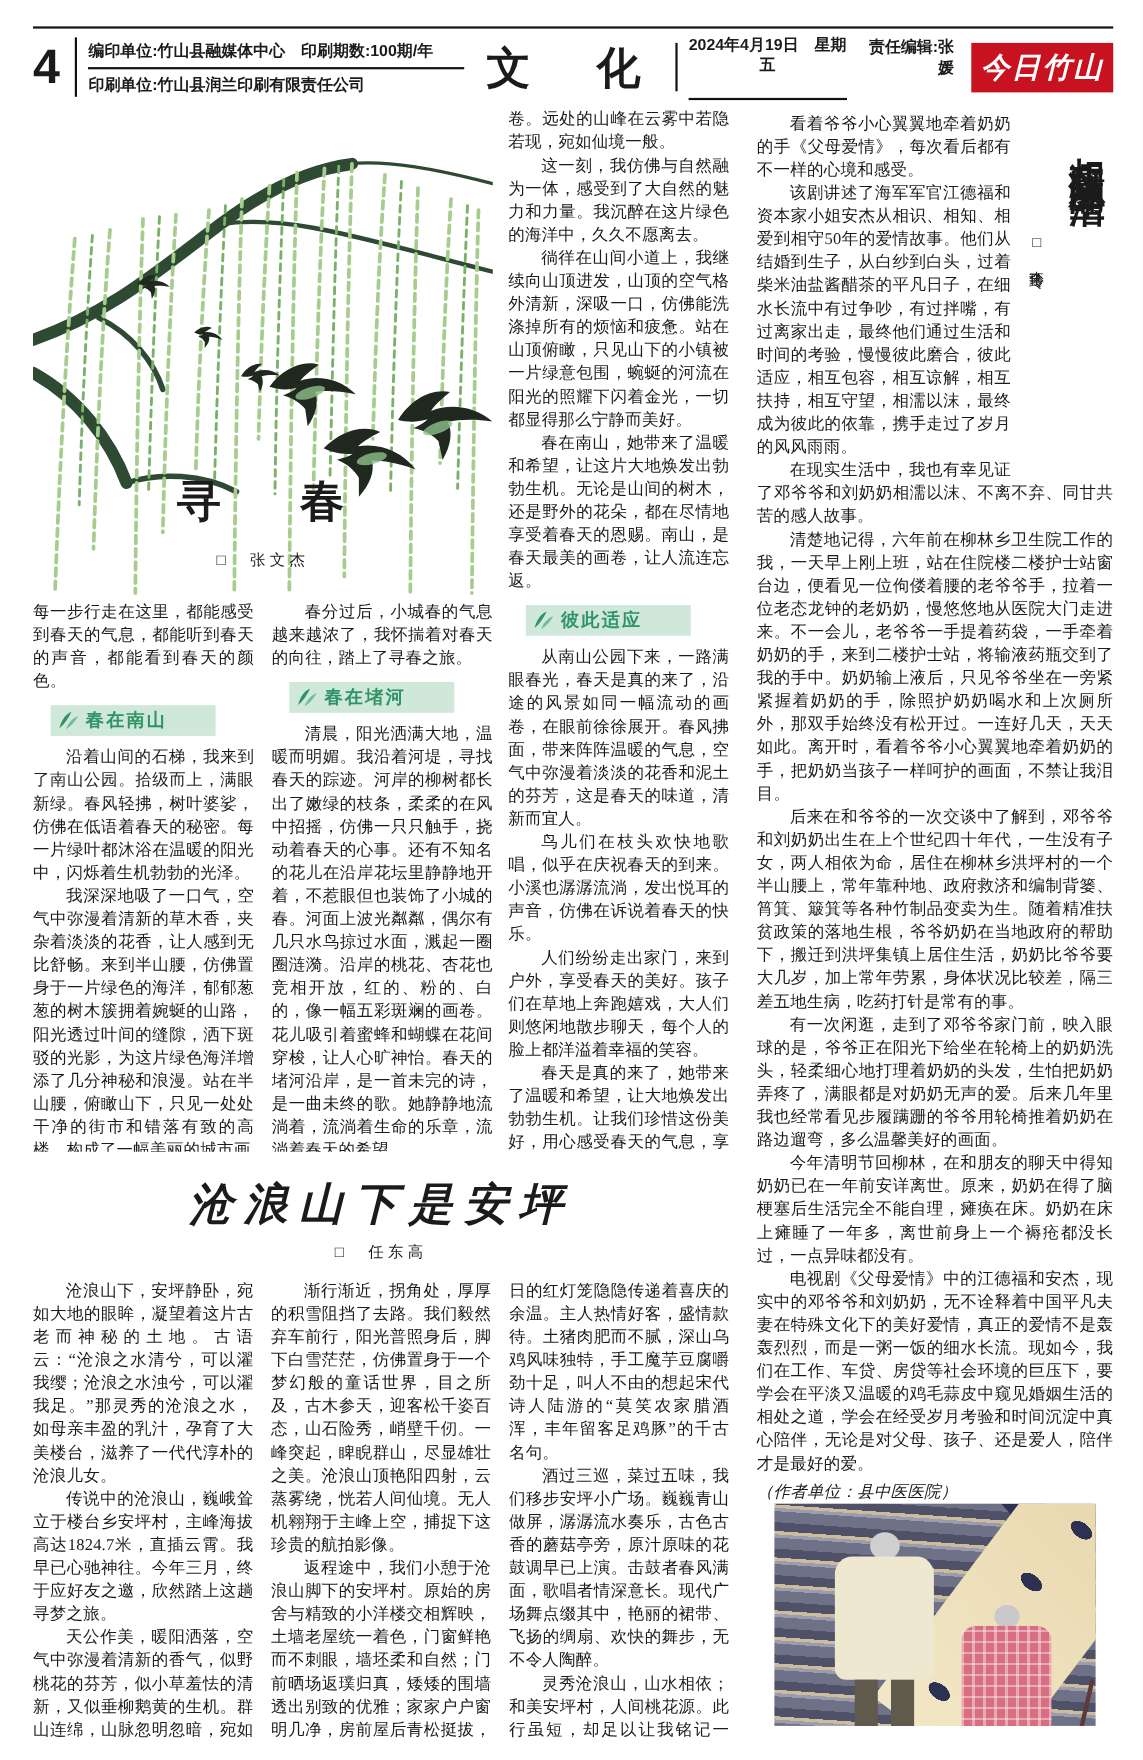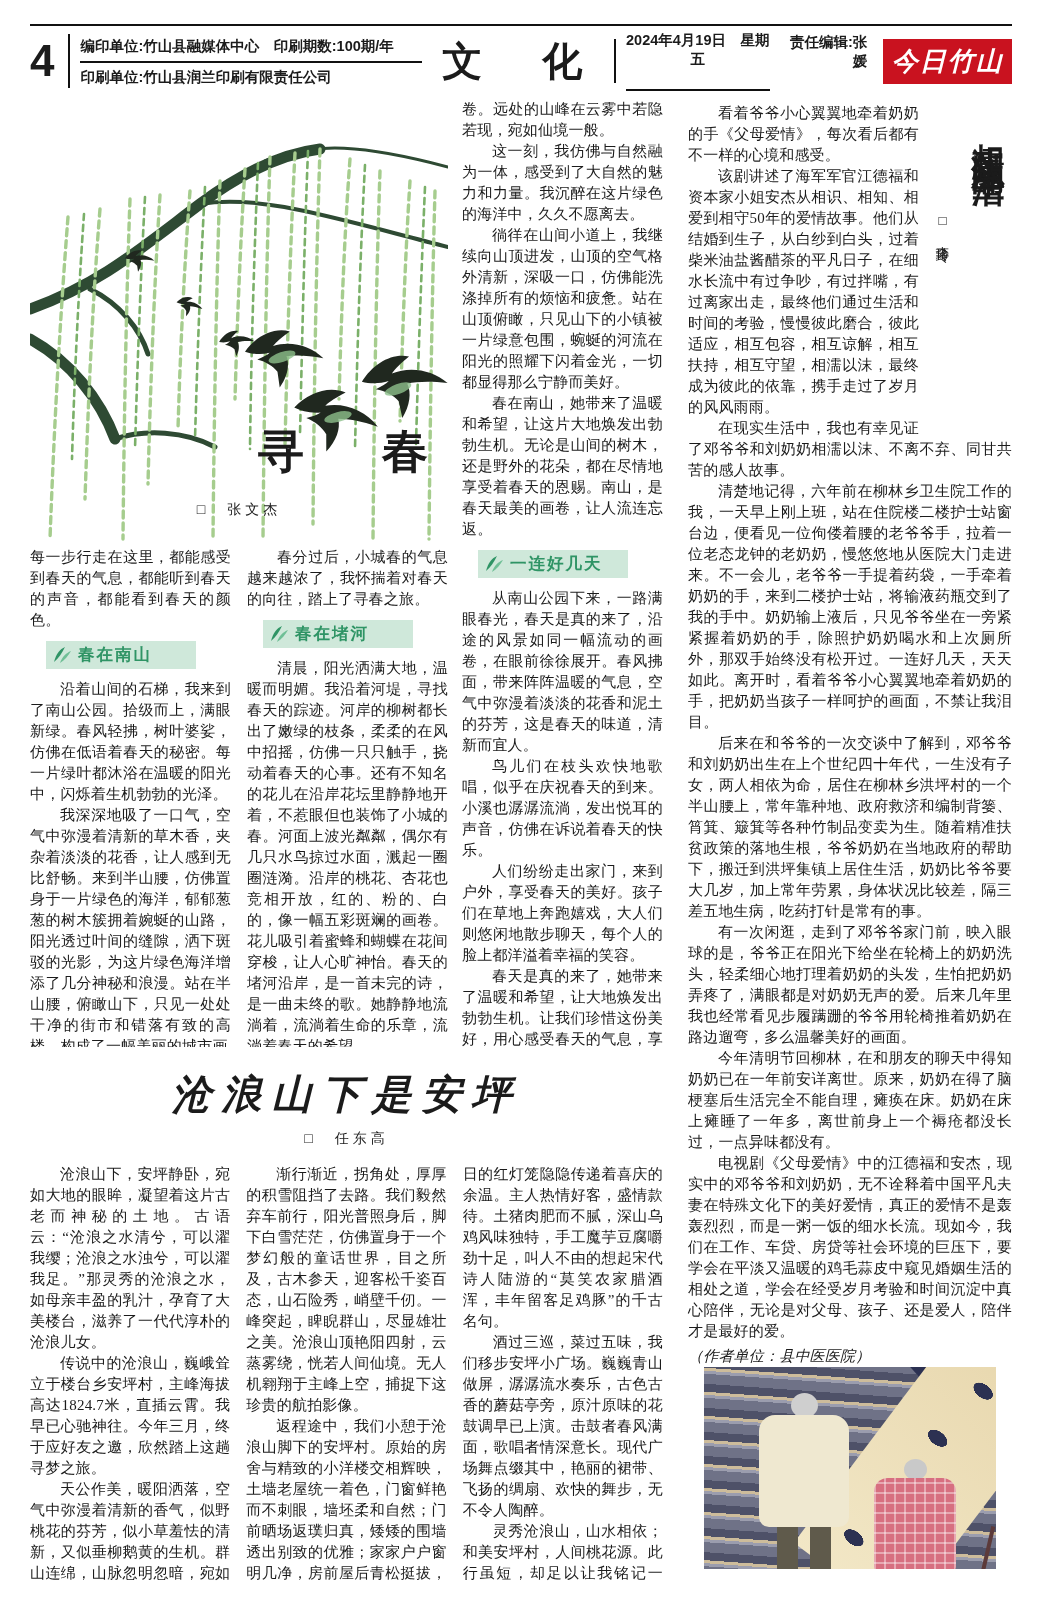--- a/index.html
+++ b/index.html
@@ -30,22 +30,22 @@
             letter-spacing:2px;transform:none;}
   
   .content{display:flex;gap:25px;margin-top:8px;}
   .left-zone{width:633px;}
   .right-zone{width:324px;display:flex;flex-direction:column;height:1500px;}
   
   .xc{display:flex;gap:14px;height:948px;overflow:hidden;}
   .xc-left{width:418px;}
   .xc-illus{position:relative;width:418px;height:448px;}
   .xc-illus svg{position:absolute;left:0;top:0;}
-  .xc-title{position:absolute;left:0;right:4px;bottom:64px;text-align:right;
-            font-family:"Liberation Sans",sans-serif;font-size:46px;font-weight:900;
+  .xc-title{position:absolute;left:0;right:4px;bottom:64px;text-align:center;
+            font-family:"Liberation Sans",sans-serif;font-size:40px;font-weight:900;
             letter-spacing:16px;padding-left:16px;}
   .xc-author{position:absolute;left:0;right:0;bottom:28px;text-align:center;font-size:14px;
              letter-spacing:4px;color:#222;}
   .xc-cols{display:flex;gap:16px;}
   .col{width:201px;overflow:hidden;}
   .col-3{width:201px;overflow:hidden;}
   .news p{margin:0;font-size:15px;line-height:21px;text-align:justify;text-indent:2em;
           letter-spacing:0.2px;}
   .news p.cont{text-indent:0;}
   .badge{display:flex;align-items:center;gap:6px;background:#cfe8da;color:#2f9465;
@@ -223,21 +223,21 @@
           <p>这一刻，我仿佛与自然融为一体，感受到了大自然的魅力和力量。我沉醉在这片绿色的海洋中，久久不愿离去。</p>
           <p>徜徉在山间小道上，我继续向山顶进发，山顶的空气格外清新，深吸一口，仿佛能洗涤掉所有的烦恼和疲惫。站在山顶俯瞰，只见山下的小镇被一片绿意包围，蜿蜒的河流在阳光的照耀下闪着金光，一切都显得那么宁静而美好。</p>
           <p>春在南山，她带来了温暖和希望，让这片大地焕发出勃勃生机。无论是山间的树木，还是野外的花朵，都在尽情地享受着春天的恩赐。南山，是春天最美的画卷，让人流连忘返。</p>
           <div class="badge">
             <span class="leaf">
               <svg width="20" height="18" viewBox="0 0 20 18">
                   <path d="M2,16 C4,8 8,3 13,1 C10,7 7,12 2,16 Z" fill="#2f9465"></path>
                   <path d="M8,17 C10,11 14,7 19,5 C16,10 13,14 8,17 Z" fill="#6fbf96"></path>
                 </svg>
             </span>
-            <span>一连好几天</span>
+            <span>彼此适应</span>
           </div>
           <p>从南山公园下来，一路满眼春光，春天是真的来了，沿途的风景如同一幅流动的画卷，在眼前徐徐展开。春风拂面，带来阵阵温暖的气息，空气中弥漫着淡淡的花香和泥土的芬芳，这是春天的味道，清新而宜人。</p>
           <p>鸟儿们在枝头欢快地歌唱，似乎在庆祝春天的到来。小溪也潺潺流淌，发出悦耳的声音，仿佛在诉说着春天的快乐。</p>
           <p>人们纷纷走出家门，来到户外，享受春天的美好。孩子们在草地上奔跑嬉戏，大人们则悠闲地散步聊天，每个人的脸上都洋溢着幸福的笑容。</p>
           <p>春天是真的来了，她带来了温暖和希望，让大地焕发出勃勃生机。让我们珍惜这份美好，用心感受春天的气息，享受大自然的恩赐。</p>
 
         </div>
       </div>
 
       <div class="cl news">

